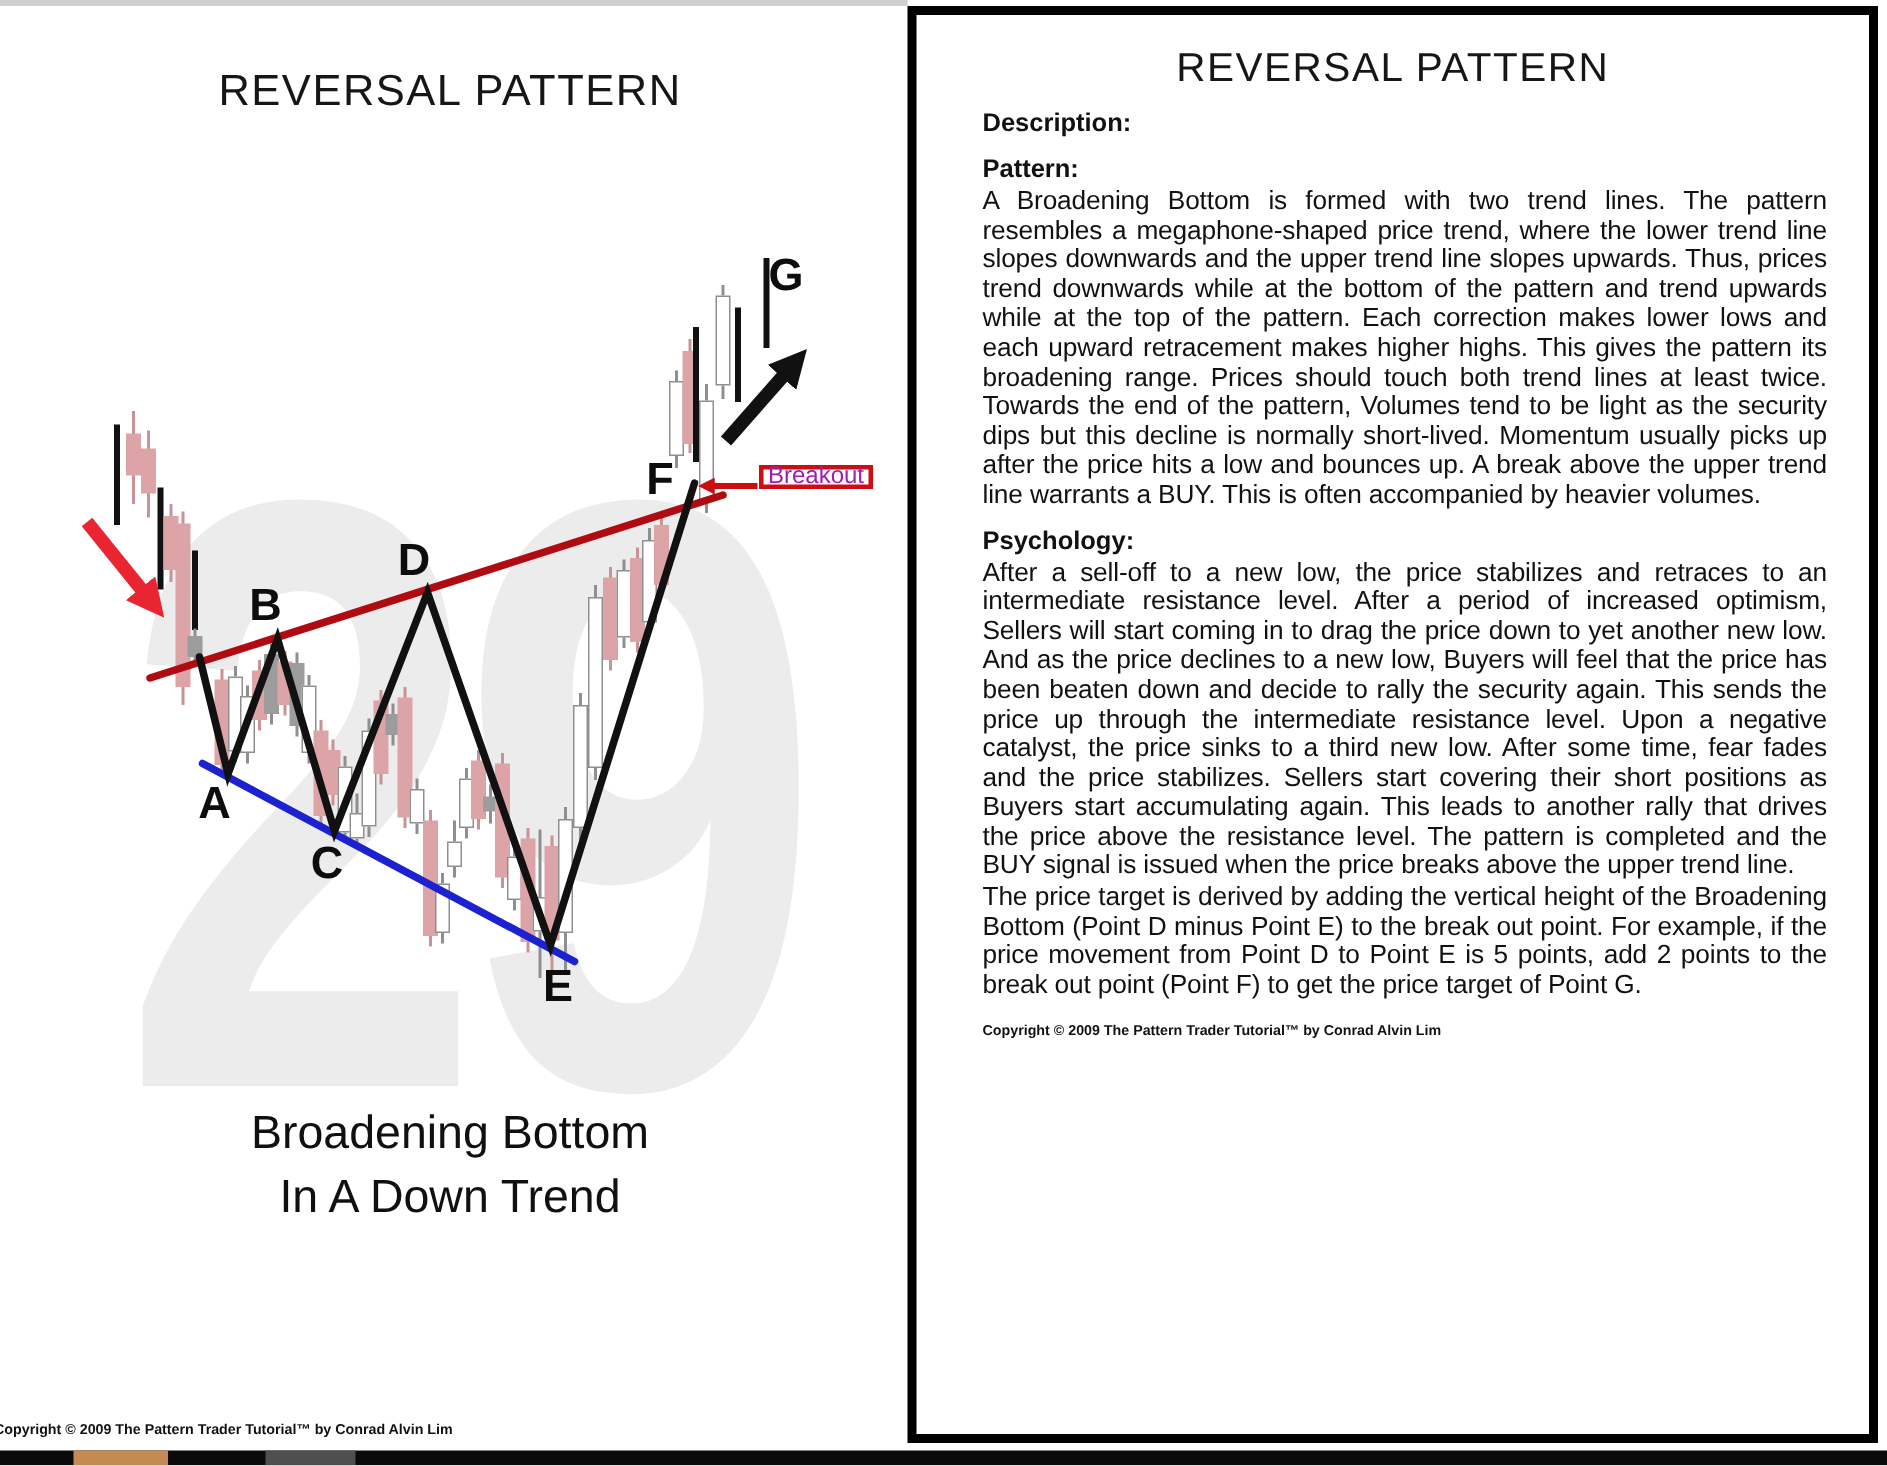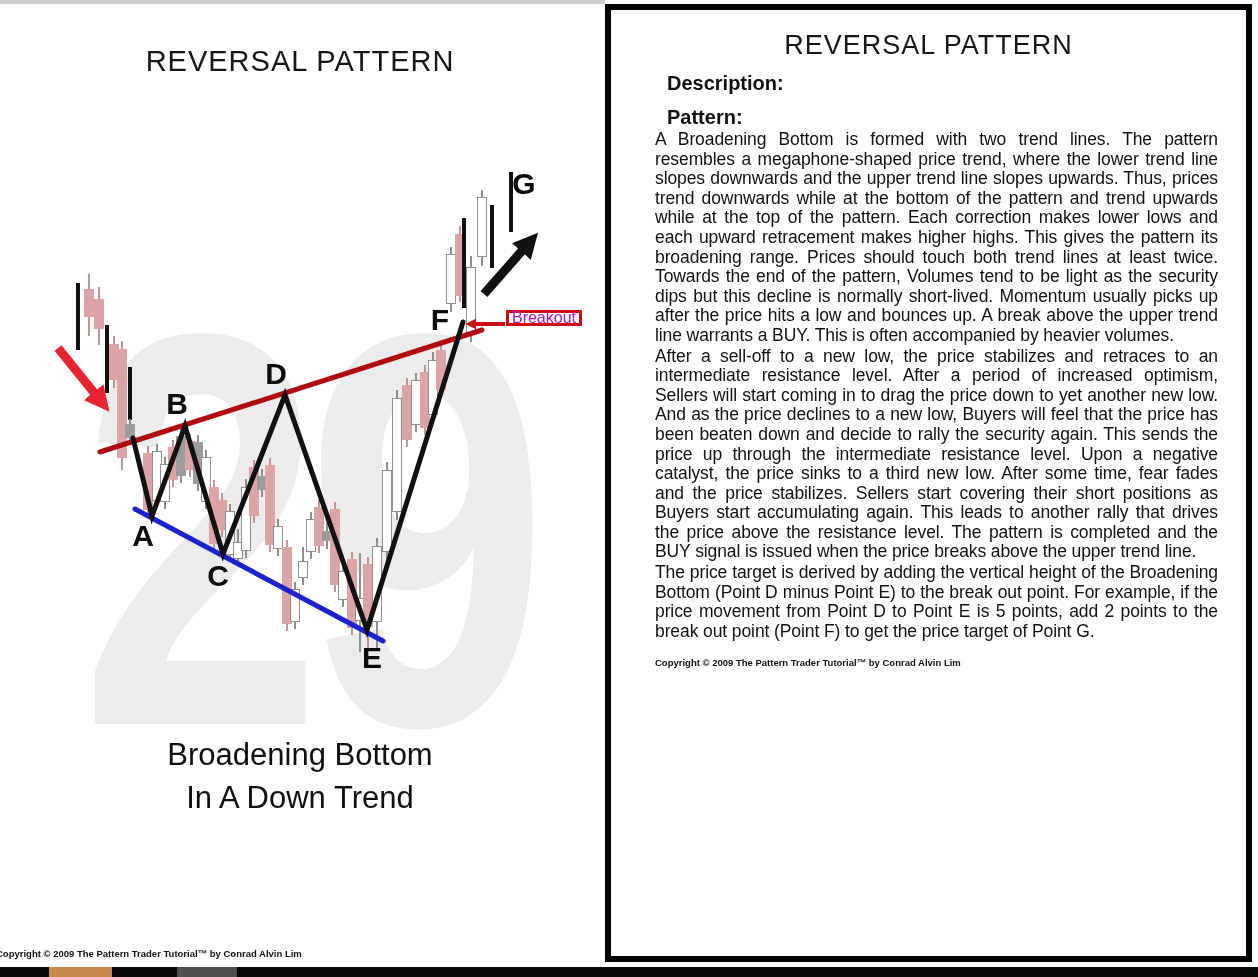--- a/index.html
+++ b/index.html
@@ -30,21 +30,21 @@
              font-size:31px; line-height:43px; color:#101010; z-index:4; }
   .copyright { font-weight:bold; font-size:9.5px; color:#111; }
   .left-copy { position:absolute; left:-4px; bottom:18px; white-space:nowrap; }
 
   
   .right-panel { position:absolute; left:605px; top:4px; width:647px; height:958px;
                  background:#fff; border:6px solid #000; box-sizing:border-box; }
   .right-title { text-align:center; font-size:27px; letter-spacing:1px; margin:20px 0 0 0;
                  font-weight:normal; color:#161616; }
   .sections { padding:0 28px 0 44px; }
-  .sec-h { font-size:20px; margin:11px 0 0 12px; font-weight:bold; }
+  .sec-h { font-size:17px; margin:11px 0 0 0; font-weight:bold; }
   .sec-b { font-size:17.5px; line-height:19.6px; margin:1px 0 0 0; text-align:justify;
            letter-spacing:-0.1px; }
   .right-copy { margin:16px 0 0 44px; }
 
   
   .taskbar { position:absolute; left:0; bottom:0; width:1258px; height:10px; background:#0a0a0a; }
   .seg { position:absolute; top:0; height:10px; }
 </style>
 </head>
 <body>
@@ -200,20 +200,21 @@
 
     <div class="sections">
       <div class="section">
         <h3 class="sec-h">Description:</h3>
       </div>
       <div class="section">
         <h3 class="sec-h">Pattern:</h3>
         <p class="sec-b">A Broadening Bottom is formed with two trend lines. The pattern resembles a megaphone-shaped price trend, where the lower trend line slopes downwards and the upper trend line slopes upwards. Thus, prices trend downwards while at the bottom of the pattern and trend upwards while at the top of the pattern. Each correction makes lower lows and each upward retracement makes higher highs. This gives the pattern its broadening range. Prices should touch both trend lines at least twice. Towards the end of the pattern, Volumes tend to be light as the security dips but this decline is normally short-lived. Momentum usually picks up after the price hits a low and bounces up. A break above the upper trend line warrants a BUY. This is often accompanied by heavier volumes.</p>
       </div>
       <div class="section">
+        <h3 class="sec-h">Psychology:</h3>
         <p class="sec-b">After a sell-off to a new low, the price stabilizes and retraces to an intermediate resistance level. After a period of increased optimism, Sellers will start coming in to drag the price down to yet another new low. And as the price declines to a new low, Buyers will feel that the price has been beaten down and decide to rally the security again. This sends the price up through the intermediate resistance level. Upon a negative catalyst, the price sinks to a third new low. After some time, fear fades and the price stabilizes. Sellers start covering their short positions as Buyers start accumulating again. This leads to another rally that drives the price above the resistance level. The pattern is completed and the BUY signal is issued when the price breaks above the upper trend line.</p>
       </div>
       <div class="section">
         <p class="sec-b">The price target is derived by adding the vertical height of the Broadening Bottom (Point D minus Point E) to the break out point. For example, if the price movement from Point D to Point E is 5 points, add 2 points to the break out point (Point F) to get the price target of Point G.</p>
       </div>
     </div>
 
     <div class="copyright right-copy">Copyright © 2009 The Pattern Trader Tutorial™ by Conrad Alvin Lim</div>
   </section>
 

